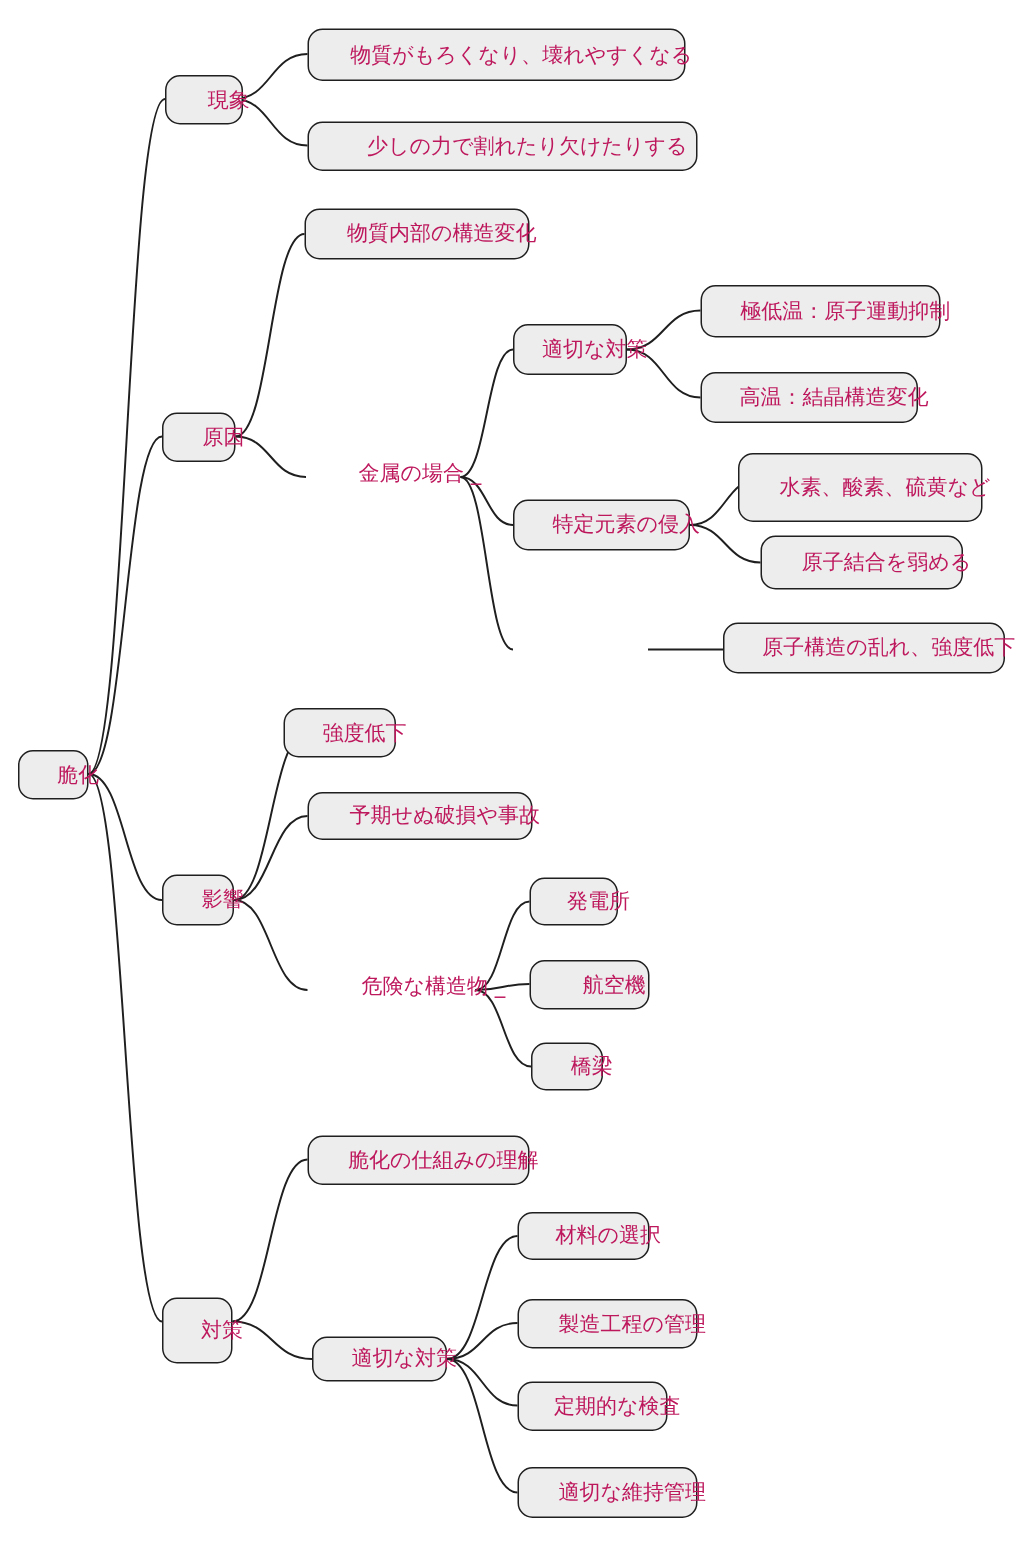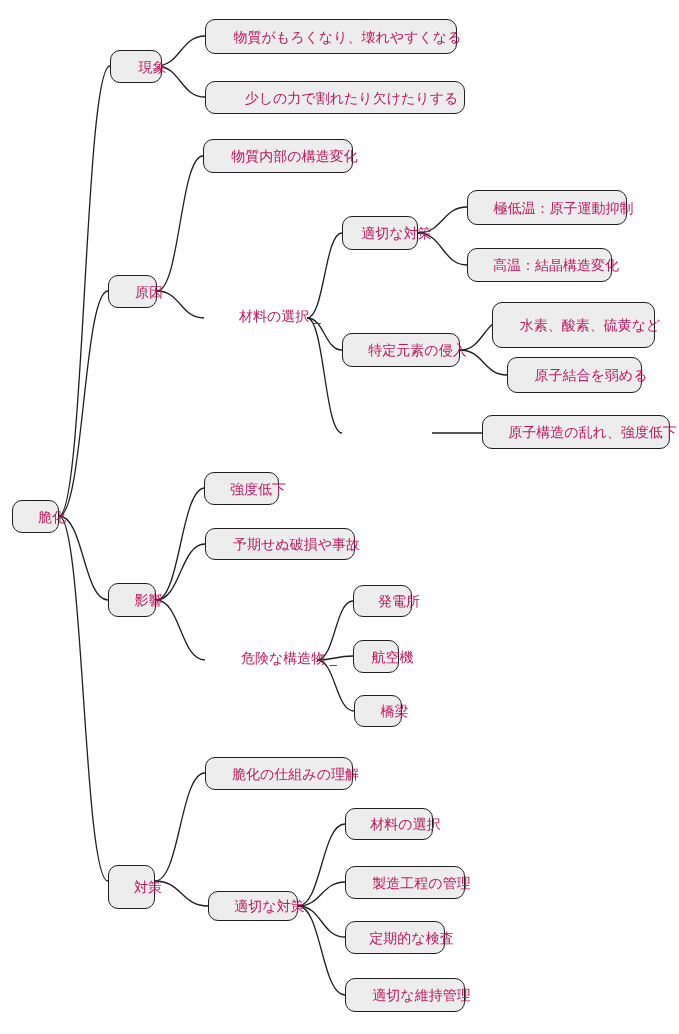--- a/index.html
+++ b/index.html
@@ -80,38 +80,38 @@
   </svg>
 
   <div class="node box" style="left:12px;top:500px;width:47px;height:33px">脆化</div>
 
   <div class="node box" style="left:110px;top:50px;width:52px;height:33px">現象</div>
   <div class="node box" style="left:205px;top:19px;width:252px;height:35px">物質がもろくなり、壊れやすくなる</div>
   <div class="node box" style="left:205px;top:81px;width:260px;height:33px">少しの力で割れたり欠けたりする</div>
 
   <div class="node box" style="left:108px;top:275px;width:49px;height:33px">原因</div>
   <div class="node box" style="left:203px;top:139px;width:150px;height:34px">物質内部の構造変化</div>
-  <div class="node plain" style="left:206px;top:304px;width:102px;height:24px">材料の選択 _</div>
+  <div class="node plain" style="left:206px;top:304px;width:102px;height:24px">金属の場合 _</div>
 
   <div class="node box" style="left:342px;top:216px;width:76px;height:34px">適切な対策</div>
   <div class="node box" style="left:467px;top:190px;width:160px;height:35px">極低温：原子運動抑制</div>
   <div class="node box" style="left:467px;top:248px;width:145px;height:34px">高温：結晶構造変化</div>
 
   <div class="node box" style="left:342px;top:333px;width:118px;height:34px">特定元素の侵入</div>
   <div class="node box" style="left:492px;top:302px;width:163px;height:46px">水素、酸素、硫黄など</div>
   <div class="node box" style="left:507px;top:357px;width:135px;height:36px">原子結合を弱める</div>
 
   <div class="node box" style="left:482px;top:415px;width:188px;height:34px">原子構造の乱れ、強度低下</div>
 
   <div class="node box" style="left:108px;top:583px;width:48px;height:34px">影響</div>
-  <div class="node box" style="left:204px;top:472px;width:75px;height:33px">強度低下</div>
+  <div class="node box" style="left:189px;top:472px;width:75px;height:33px">強度低下</div>
   <div class="node box" style="left:205px;top:528px;width:150px;height:32px">予期せぬ破損や事故</div>
   <div class="node plain" style="left:208px;top:646px;width:112px;height:24px">危険な構造物 _</div>
   <div class="node box" style="left:353px;top:585px;width:59px;height:32px">発電所</div>
-  <div class="node box" style="left:353px;top:640px;width:46px;height:33px">航空機</div>
+  <div class="node box" style="left:353px;top:640px;width:80px;height:33px">航空機</div>
   <div class="node box" style="left:354px;top:695px;width:48px;height:32px">橋梁</div>
 
   <div class="node box" style="left:108px;top:865px;width:47px;height:44px">対策</div>
   <div class="node box" style="left:205px;top:757px;width:148px;height:33px">脆化の仕組みの理解</div>
   <div class="node box" style="left:208px;top:891px;width:90px;height:30px">適切な対策</div>
   <div class="node box" style="left:345px;top:808px;width:88px;height:32px">材料の選択</div>
   <div class="node box" style="left:345px;top:866px;width:120px;height:33px">製造工程の管理</div>
   <div class="node box" style="left:345px;top:978px;width:120px;height:34px">適切な維持管理</div>
   <div class="node box" style="left:345px;top:921px;width:100px;height:33px">定期的な検査</div>
 

